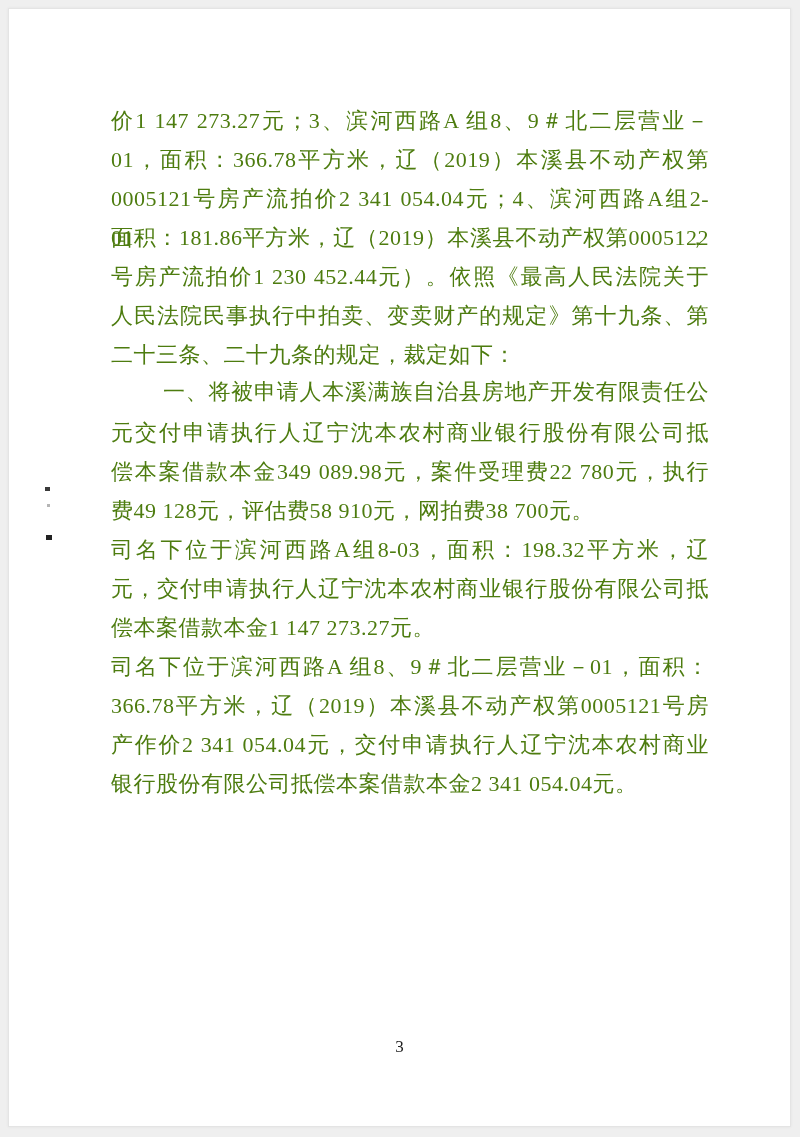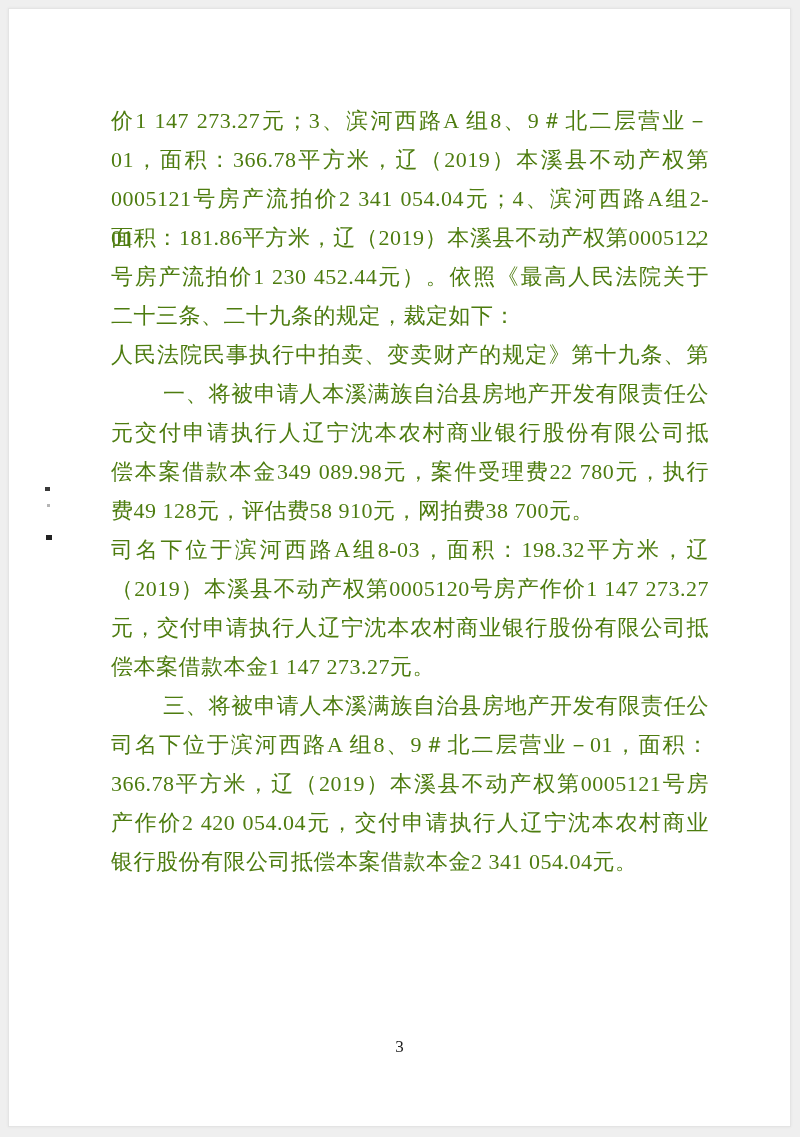--- a/index.html
+++ b/index.html
@@ -30,20 +30,21 @@
     white-space: nowrap;
     letter-spacing: 0.5px;
   }
   .line.fill {
     white-space: normal;
     text-align: justify;
     text-align-last: justify;
   }
   .line.indent {
     text-indent: 52px;
+    font-family: Liberation Mono, monospace;
   }
   .footer {
     position: absolute;
     left: 0; right: 0;
     top: 1028px;
     text-align: center;
     font-size: 17px;
     color: #222;
   }
   .artifact {
@@ -57,34 +58,32 @@
 </head>
 <body>
 
 <div class="page">
   <div class="content">
     <div class="line fill">价1 147 273.27元；3、滨河西路A 组8、9＃北二层营业－</div>
     <div class="line fill">01，面积：366.78平方米，辽（2019）本溪县不动产权第</div>
     <div class="line fill">0005121号房产流拍价2 341 054.04元；4、滨河西路A组2-01，</div>
     <div class="line fill">面积：181.86平方米，辽（2019）本溪县不动产权第0005122</div>
     <div class="line fill">号房产流拍价1 230 452.44元）。依照《最高人民法院关于</div>
+    <div class="line fill">人民法院民事执行中拍卖、变卖财产的规定》第十九条、第</div>
     <div class="line">二十三条、二十九条的规定，裁定如下：</div>
-    <div class="line fill">人民法院民事执行中拍卖、变卖财产的规定》第十九条、第</div>
     <div class="line fill indent">一、将被申请人本溪满族自治县房地产开发有限责任公</div>
     <div class="line fill">元交付申请执行人辽宁沈本农村商业银行股份有限公司抵</div>
     <div class="line fill">偿本案借款本金349 089.98元，案件受理费22 780元，执行</div>
     <div class="line">费49 128元，评估费58 910元，网拍费38 700元。</div>
     <div class="line fill">司名下位于滨河西路A组8-03，面积：198.32平方米，辽</div>
-    <div class="line fill">（2019）本溪县不动产权第0005120号房产作价1 147 273.27</div>
     <div class="line fill">元，交付申请执行人辽宁沈本农村商业银行股份有限公司抵</div>
     <div class="line">偿本案借款本金1 147 273.27元。</div>
-    <div class="line fill indent">三、将被申请人本溪满族自治县房地产开发有限责任公</div>
     <div class="line fill">司名下位于滨河西路A 组8、9＃北二层营业－01，面积：</div>
     <div class="line fill">366.78平方米，辽（2019）本溪县不动产权第0005121号房</div>
-    <div class="line fill">产作价2 420 054.04元，交付申请执行人辽宁沈本农村商业</div>
+    <div class="line fill">产作价2 341 054.04元，交付申请执行人辽宁沈本农村商业</div>
     <div class="line">银行股份有限公司抵偿本案借款本金2 341 054.04元。</div>
   </div>
 
   <div class="artifact a1"></div>
   <div class="artifact a2"></div>
   <div class="artifact a3"></div>
 
   <div class="footer">3</div>
 </div>
 

